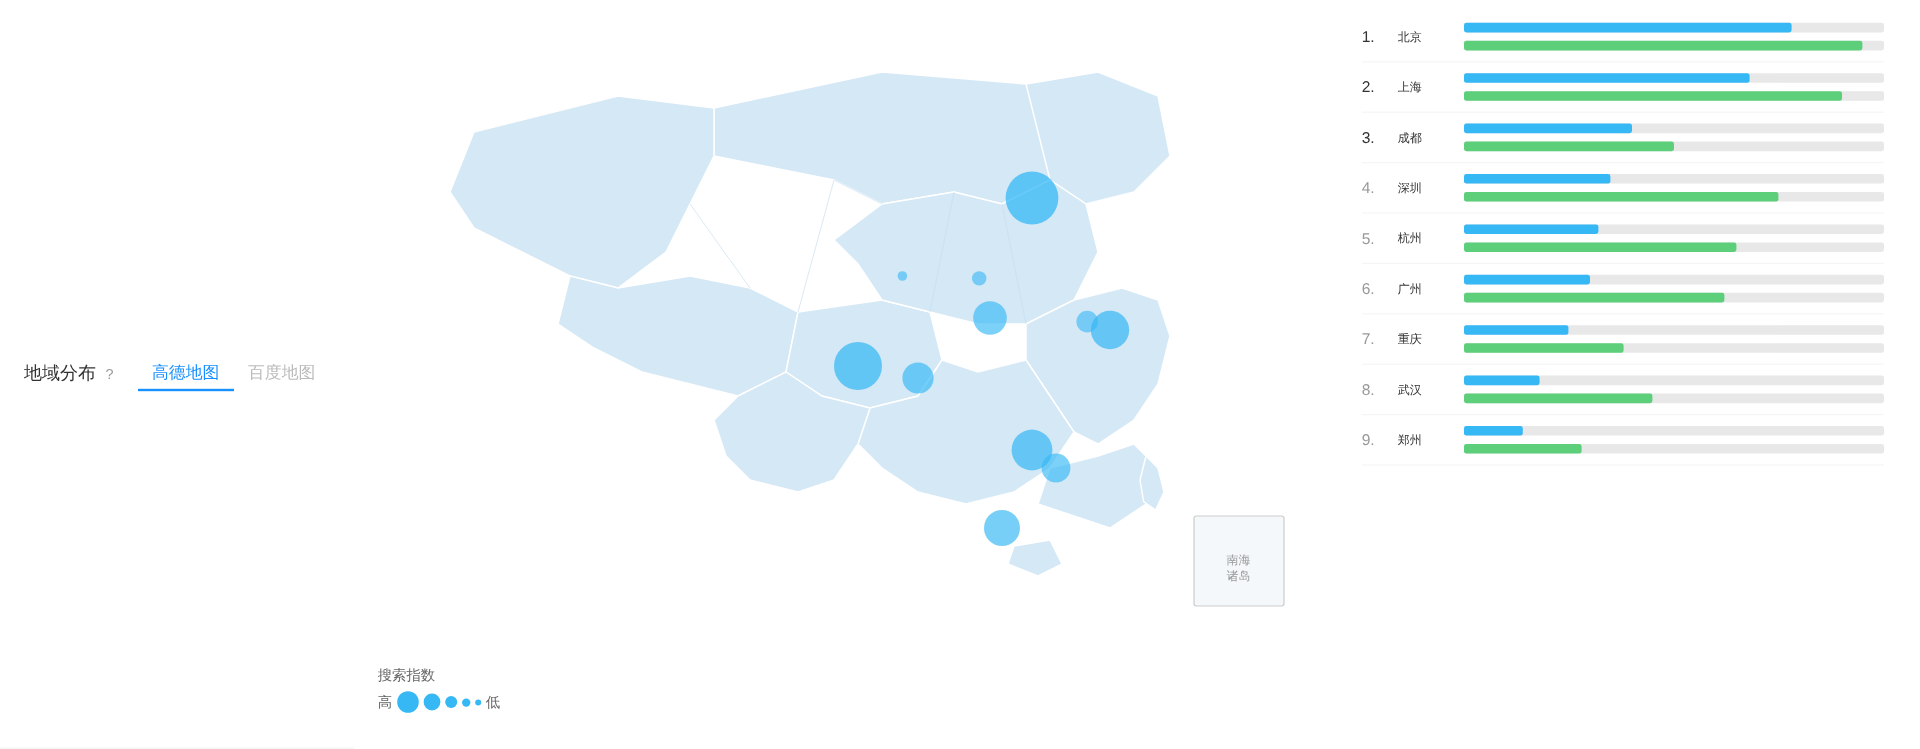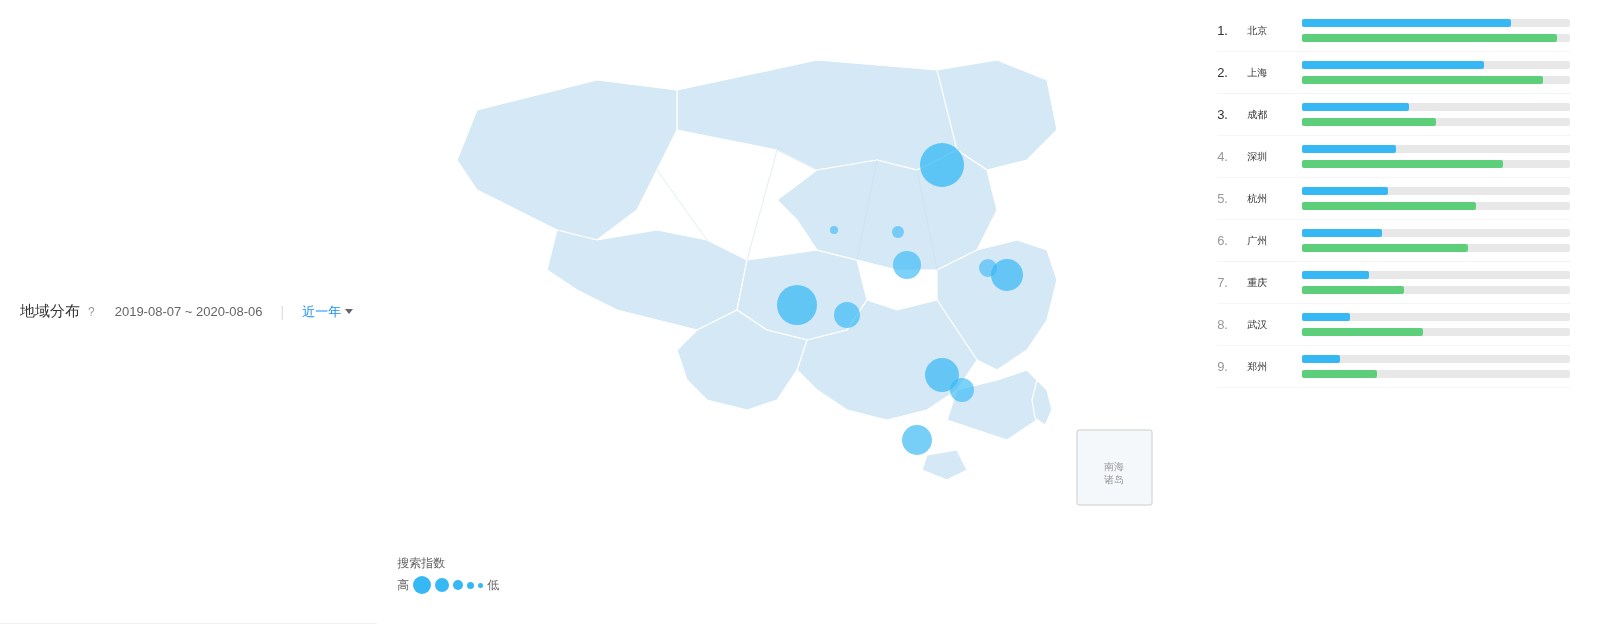--- a/index.html
+++ b/index.html
@@ -54,27 +54,23 @@
     .dropdown-arrow { width: 0; height: 0; border-left: 4px solid transparent; border-right: 4px solid transparent; border-top: 5px solid #666; display: inline-block; }
   </style>
 </head>
 <body>
 
 <div class="container">
 
   <div class="header">
     <span class="header-title">地域分布</span>
     <span class="header-help">?</span>
-    <div class="header-right">
-      <span class="date-range">2019-08-07 ~ 2020-08-06</span>
-      <span class="date-separator">|</span>
-      <div class="period-selector">
-        <span>近一年</span>
-        <span class="dropdown-arrow"></span>
-      </div>
+    <div class="map-tabs">
+      <div class="map-tab active">高德地图</div>
+      <div class="map-tab inactive">百度地图</div>
     </div>
   </div>
 
   <div class="content">
 
     <div class="map-section">
       <div class="map-svg-container">
         <svg viewBox="0 0 780 530" width="780" height="530">
 
           <g fill="#d4e8f5" stroke="#fff" stroke-width="1.2">

